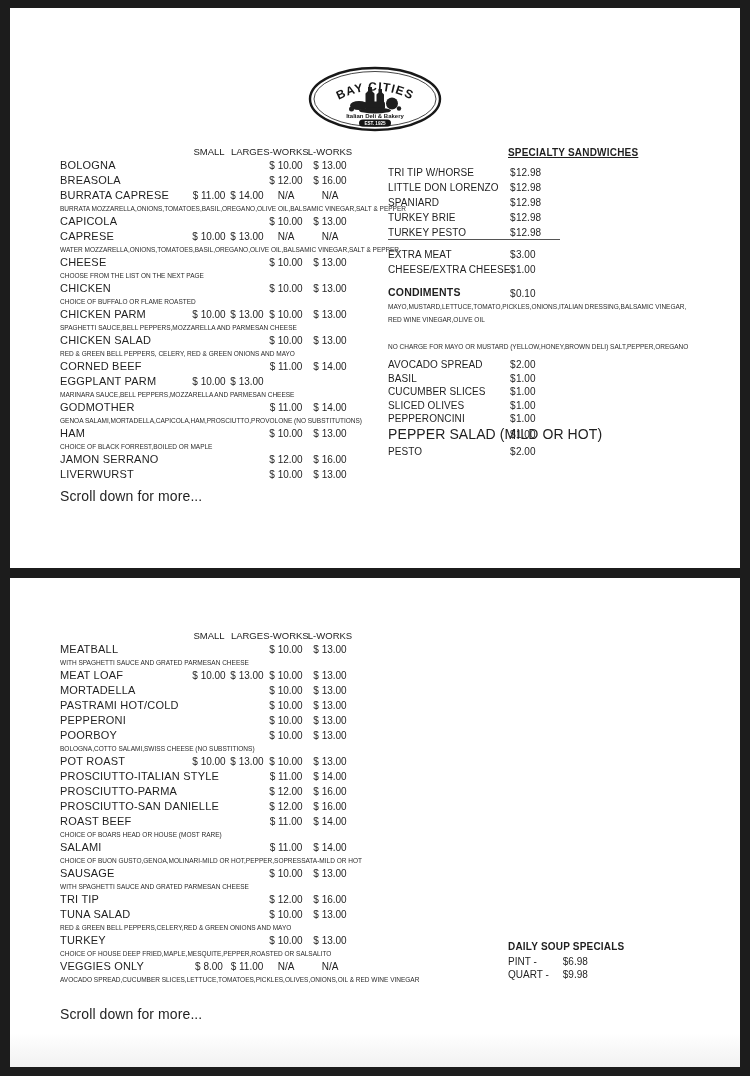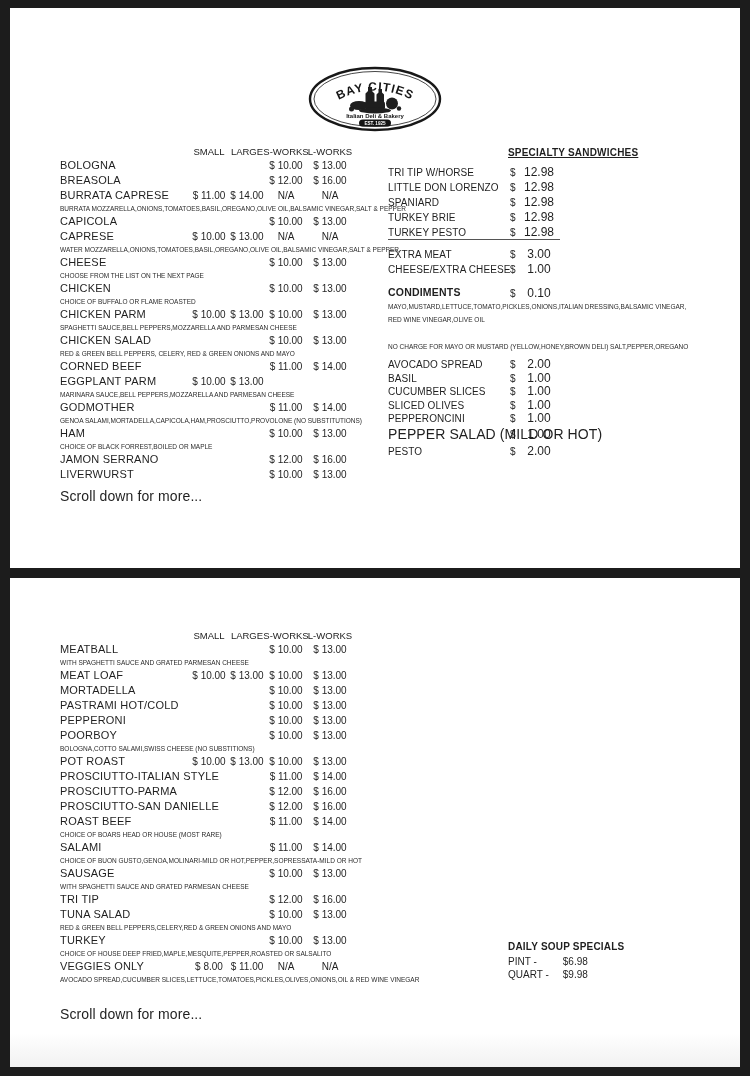--- a/index.html
+++ b/index.html
@@ -29,21 +29,21 @@
   .mt-desc{font-size:6.5px;line-height:11px;height:11px;white-space:nowrap;color:#2a2a2a}
 
   
   .rcol{position:absolute;left:378px;top:139px;width:310px}
   #page2 .rcol{top:150px}
   .sp-header{font-size:10px;font-weight:bold;text-decoration:underline;margin-left:120px;height:13px;letter-spacing:.2px;white-space:nowrap}
   .sp-list{margin-top:5px}
   .sp-row{position:relative;height:15px}
   .sp-row .nm,.addon-row .nm{font-size:10px;letter-spacing:.1px}
   .cur{position:absolute;left:122px;line-height:15px;font-size:10px}
-  .amt{position:absolute;left:128px;width:46px;text-align:center;line-height:15px;font-size:12px}
+  .amt{position:absolute;left:128px;width:46px;text-align:left;line-height:15px;font-size:10px}
   .rule-below::after{content:"";position:absolute;left:0;top:14px;width:172px;border-top:1.2px solid #555}
   .extras{margin-top:7px}
   .works{margin-top:13px}
   .blk-title{font-size:10.5px;font-weight:bold;letter-spacing:.2px;height:13px;white-space:nowrap}
   .blk-desc{font-size:6.5px;white-space:nowrap;color:#2a2a2a}
   .works .blk-desc{margin-top:2px}
   .cond{margin-top:9px}
   .cond-title-row{position:relative;height:14px}
   .cond-title-row .blk-title{position:absolute;left:0}
   .cond .blk-desc{line-height:13px;height:13px}

